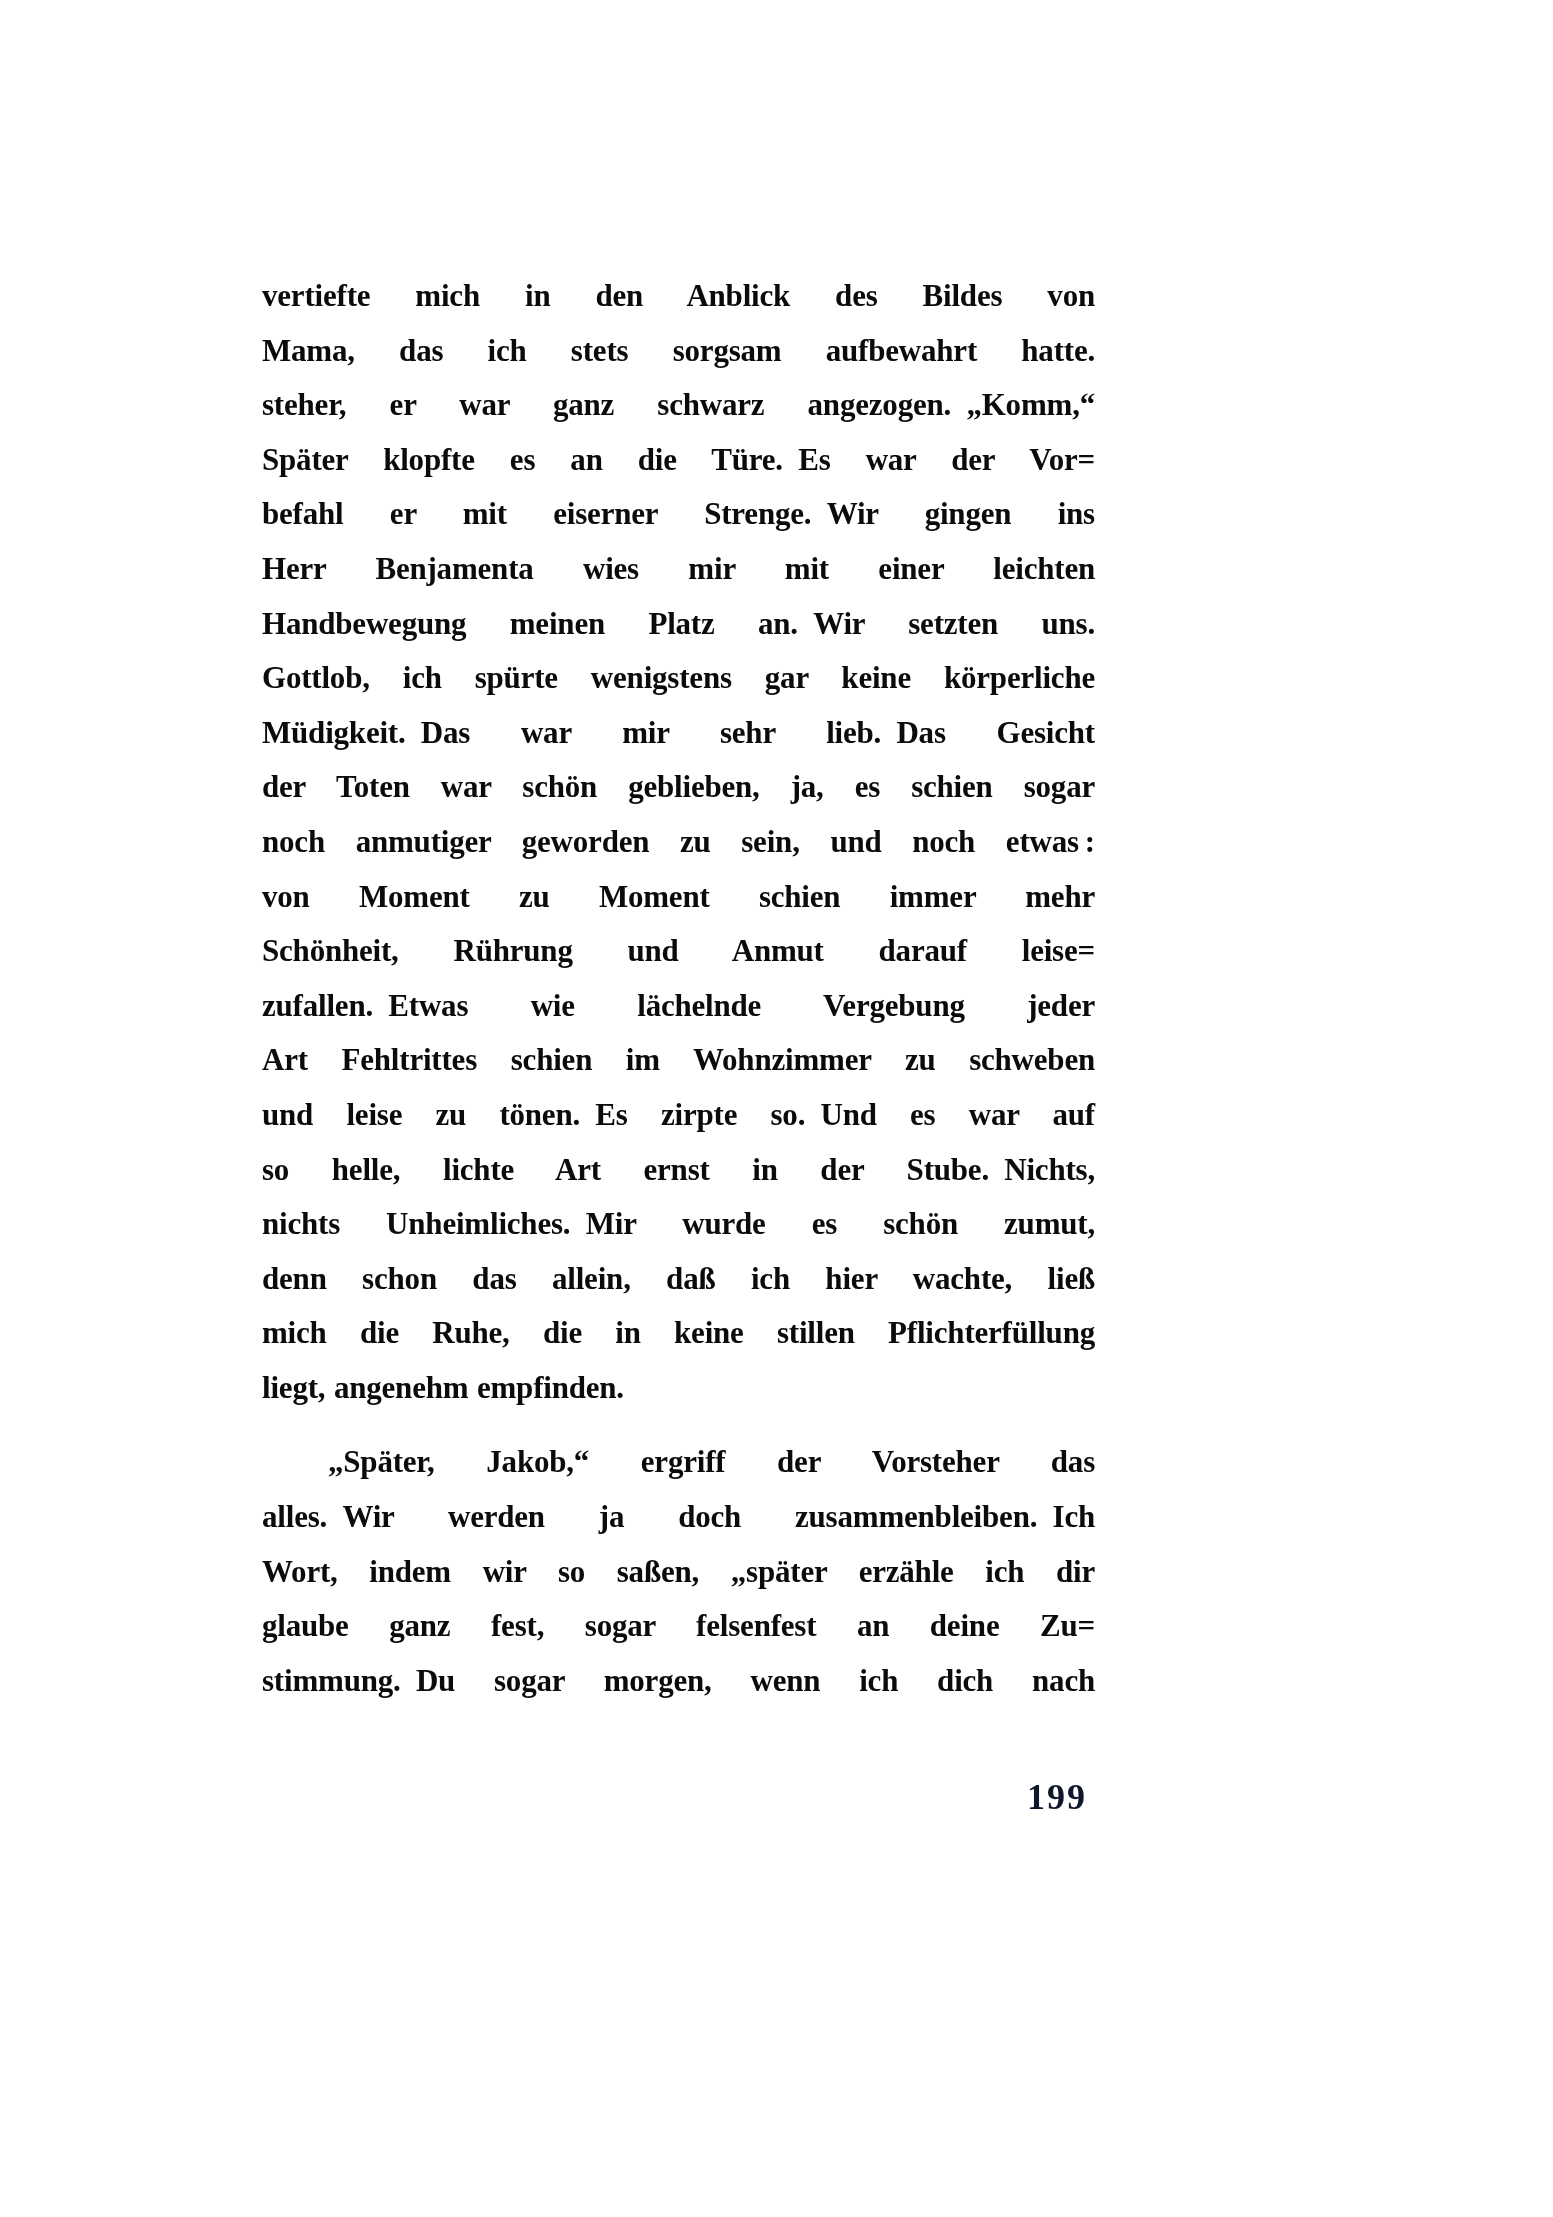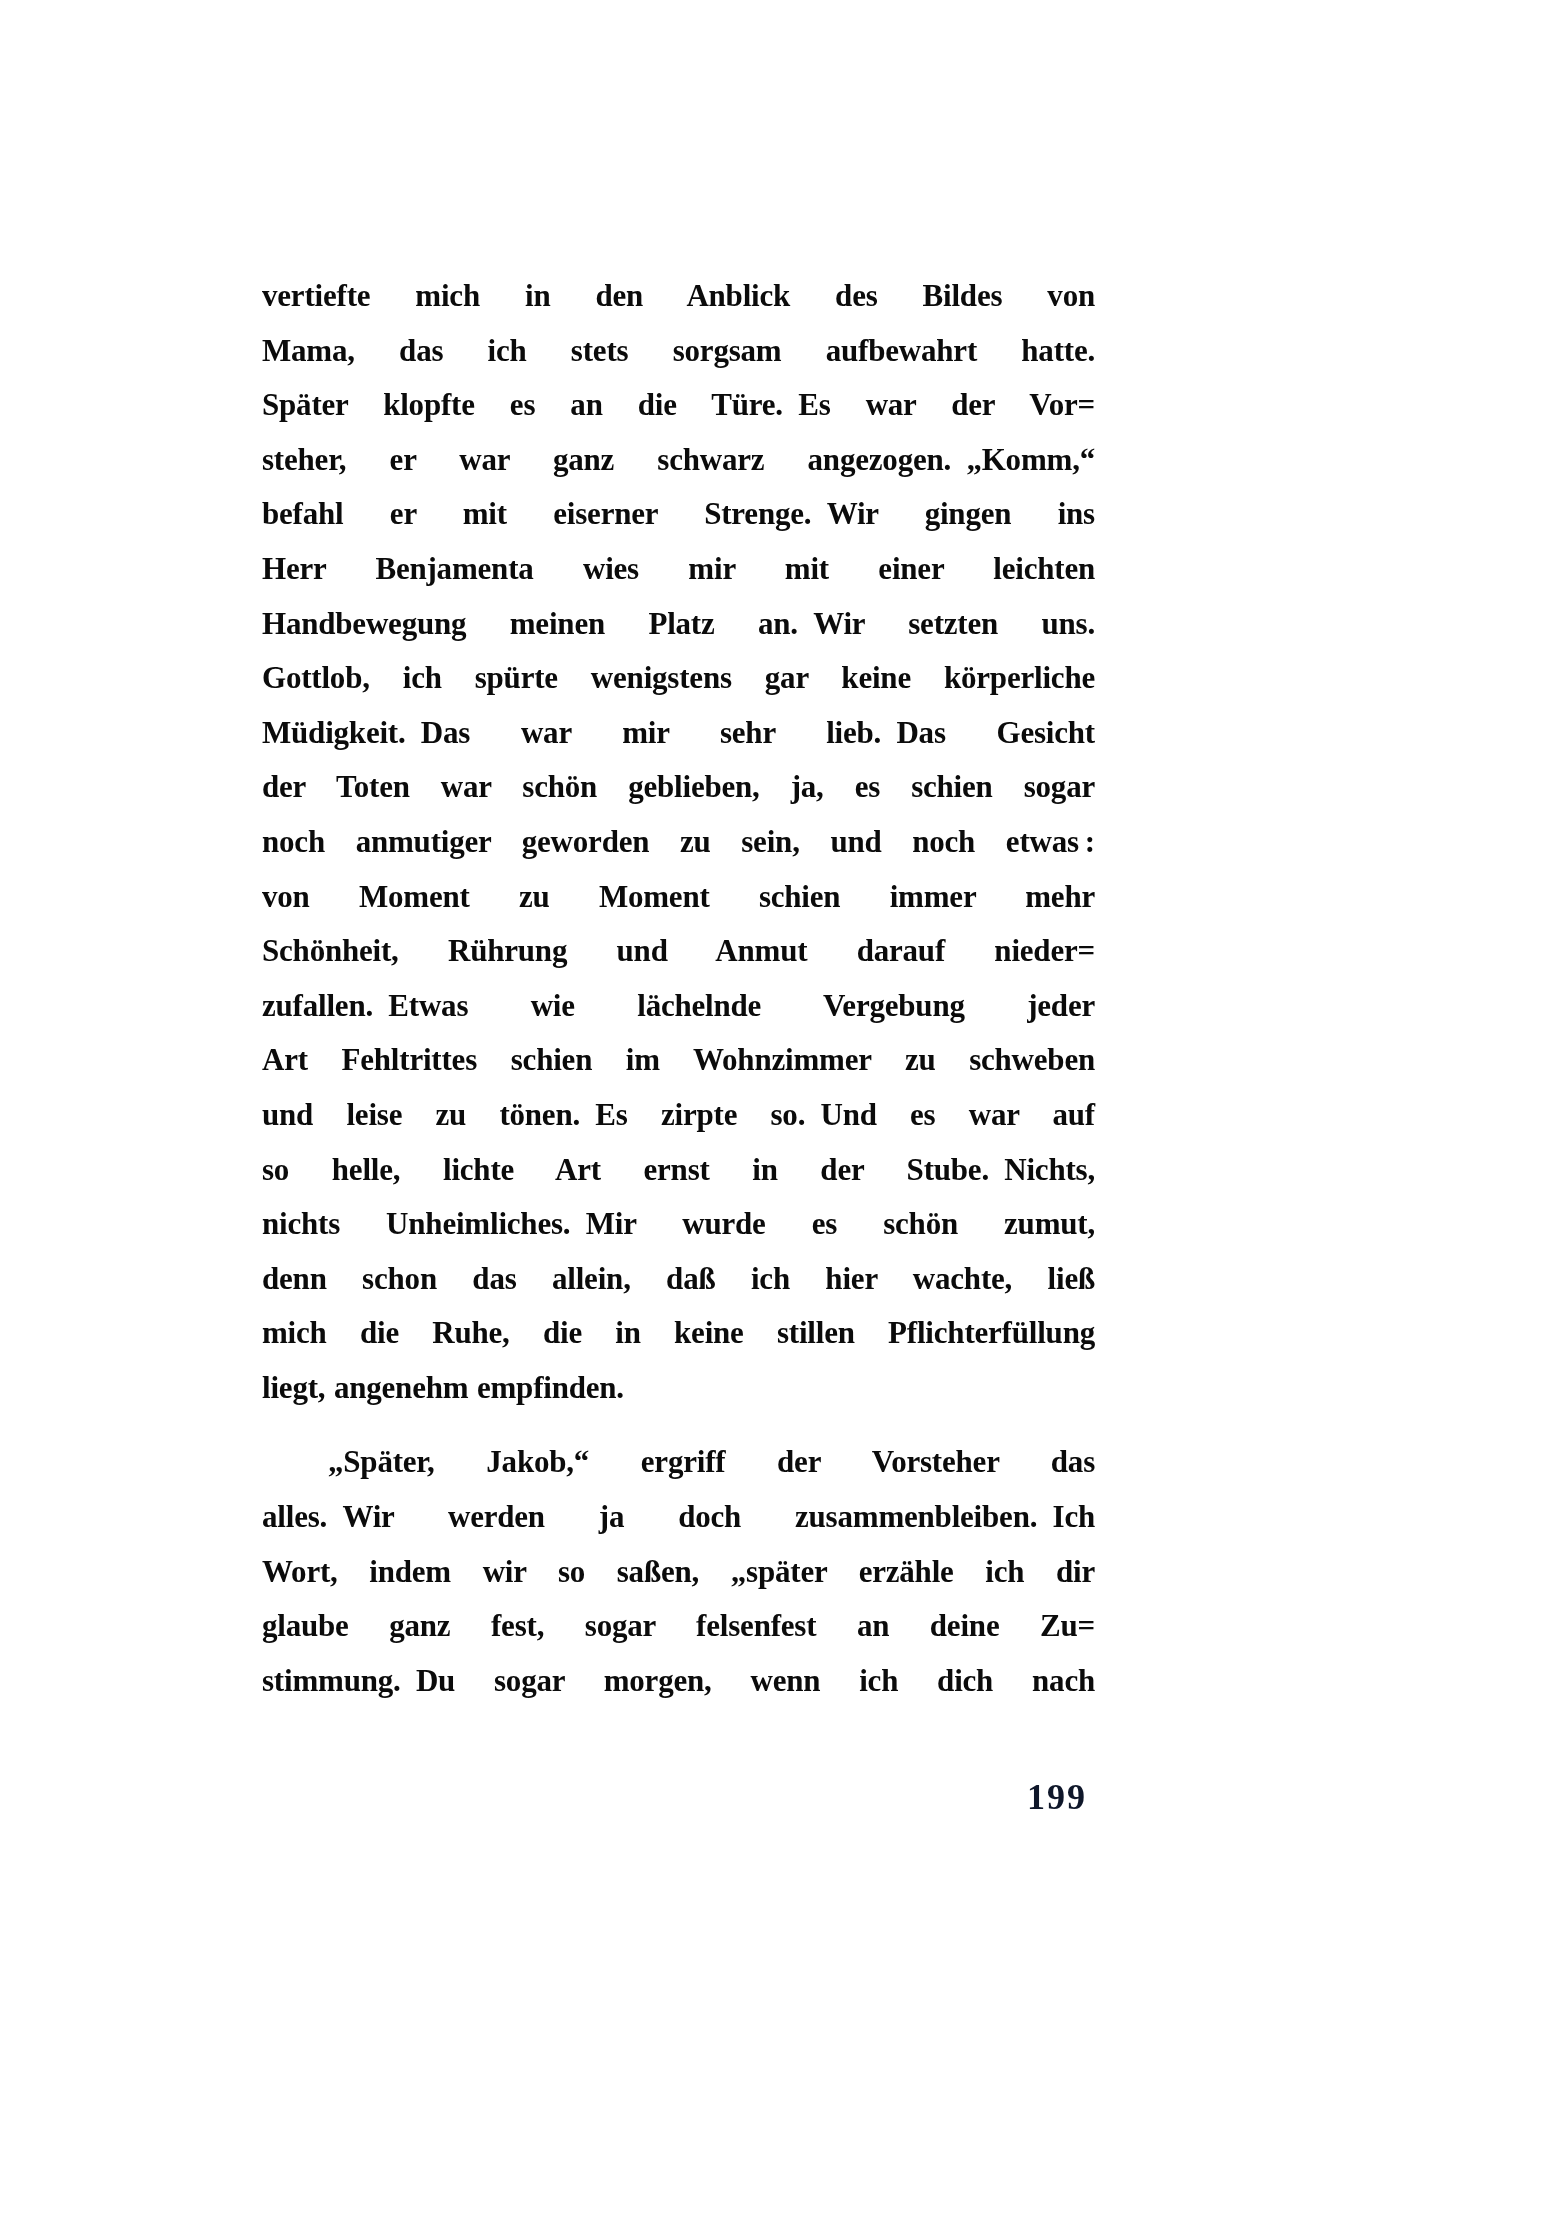--- a/index.html
+++ b/index.html
@@ -61,31 +61,31 @@
 </style>
 </head>
 <body>
 
 <div class="page">
   <div class="textblock">
 
     <div class="par">
       <div class="line">vertiefte mich in den Anblick des Bildes von</div>
       <div class="line">Mama, das ich stets sorgsam aufbewahrt hatte.</div>
+      <div class="line">steher, er war ganz schwarz angezogen. „Komm,“</div>
       <div class="line">Später klopfte es an die Türe. Es war der Vor=</div>
-      <div class="line">steher, er war ganz schwarz angezogen. „Komm,“</div>
       <div class="line">befahl er mit eiserner Strenge. Wir gingen ins</div>
       <div class="line">Herr Benjamenta wies mir mit einer leichten</div>
       <div class="line">Handbewegung meinen Platz an. Wir setzten uns.</div>
       <div class="line">Gottlob, ich spürte wenigstens gar keine körperliche</div>
       <div class="line">Müdigkeit. Das war mir sehr lieb. Das Gesicht</div>
       <div class="line">der Toten war schön geblieben, ja, es schien sogar</div>
       <div class="line">noch anmutiger geworden zu sein, und noch etwas :</div>
       <div class="line">von Moment zu Moment schien immer mehr</div>
-      <div class="line">Schönheit, Rührung und Anmut darauf nieder=</div>
+      <div class="line">Schönheit, Rührung und Anmut darauf leise=</div>
       <div class="line">zufallen. Etwas wie lächelnde Vergebung jeder</div>
       <div class="line">Art Fehltrittes schien im Wohnzimmer zu schweben</div>
       <div class="line">und leise zu tönen. Es zirpte so. Und es war auf</div>
       <div class="line">so helle, lichte Art ernst in der Stube. Nichts,</div>
       <div class="line">nichts Unheimliches. Mir wurde es schön zumut,</div>
       <div class="line">denn schon das allein, daß ich hier wachte, ließ</div>
       <div class="line">mich die Ruhe, die in keine stillen Pflichterfüllung</div>
       <div class="line flush-left">liegt, angenehm empfinden.</div>
     </div>
 

